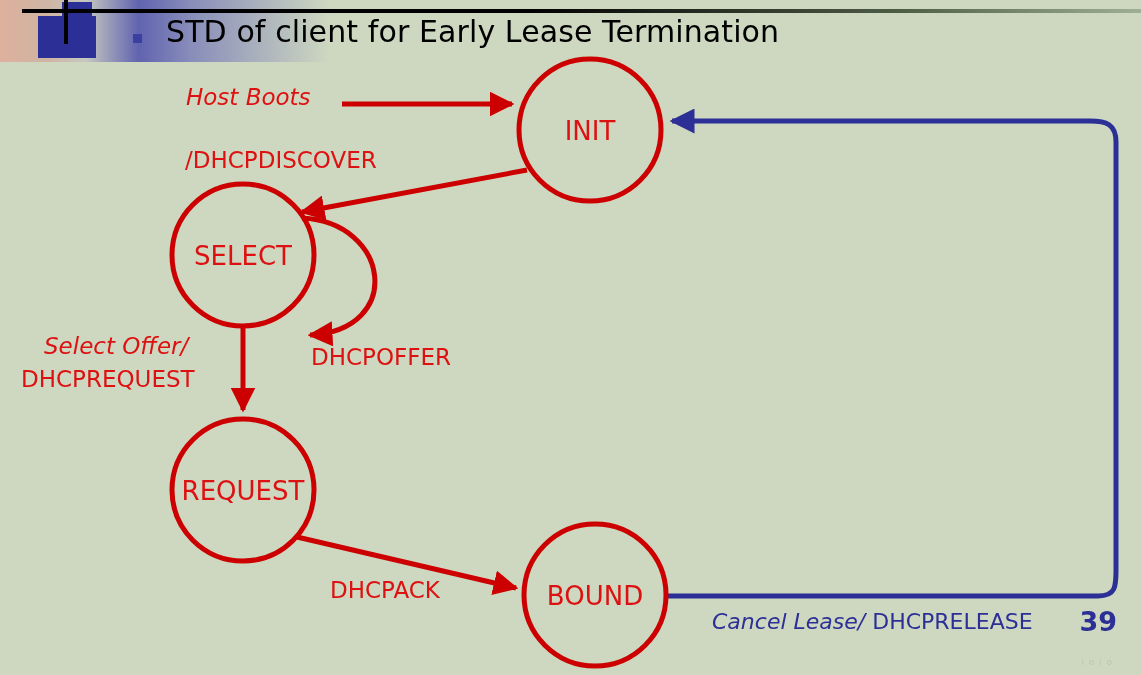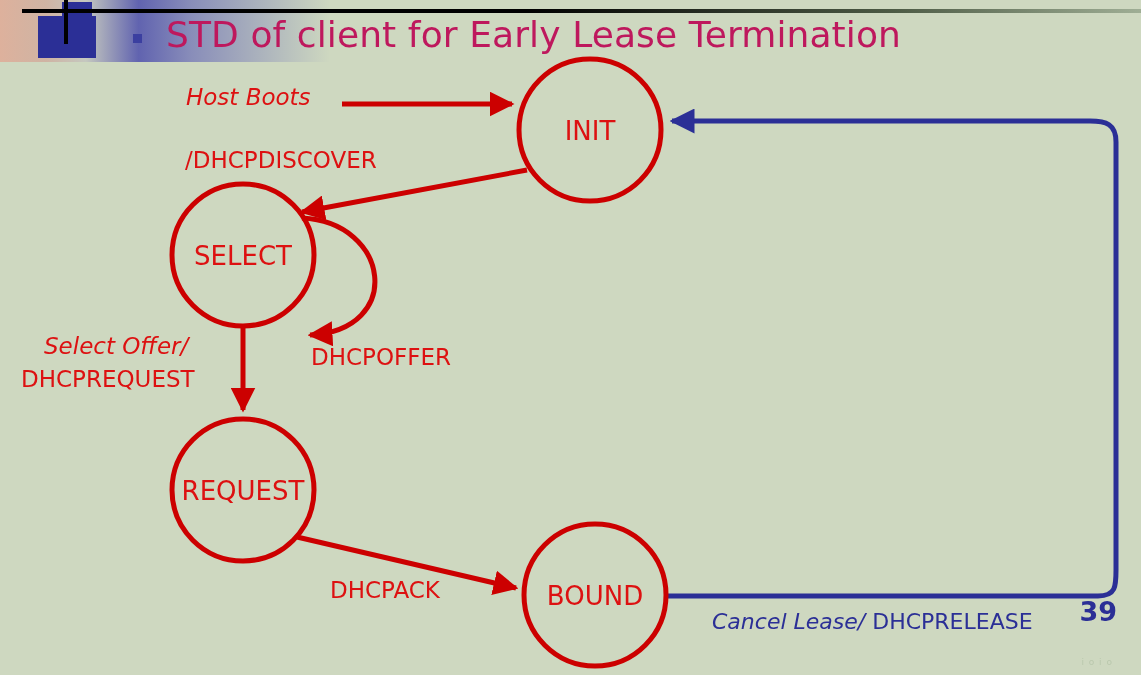--- a/index.html
+++ b/index.html
@@ -56,22 +56,22 @@
   }
   .bullet-square {
     position: absolute;
     left: 133px; top: 34px;
     width: 9px; height: 9px;
     background: #3b3fa0;
   }
   .slide-title {
     position: absolute;
     left: 166px; top: 14px;
-    font-size: 36px;
-    color: #be185d;
+    font-size: 30px;
+    color: #000000;
     white-space: nowrap;
     letter-spacing: 0.1px;
   }
 
   
   #diagram {
     position: absolute;
     left: 0; top: 0;
     width: 1141px; height: 675px;
   }
@@ -104,21 +104,21 @@
   }
   .lbl-blue {
     fill: #2b2f96;
     font-family: "DejaVu Sans", "Liberation Sans", sans-serif;
     font-size: 22px;
   }
   .ital { font-style: italic; }
 
   .page-number {
     position: absolute;
-    right: 24px; bottom: 48px;
+    right: 24px; bottom: 38px;
     font-size: 27px;
     font-weight: bold;
     color: #2b2f96;
   }
   .watermark {
     position: absolute;
     right: 28px; bottom: 8px;
     font-size: 9px;
     color: #bac8ad;
     letter-spacing: 1px;

